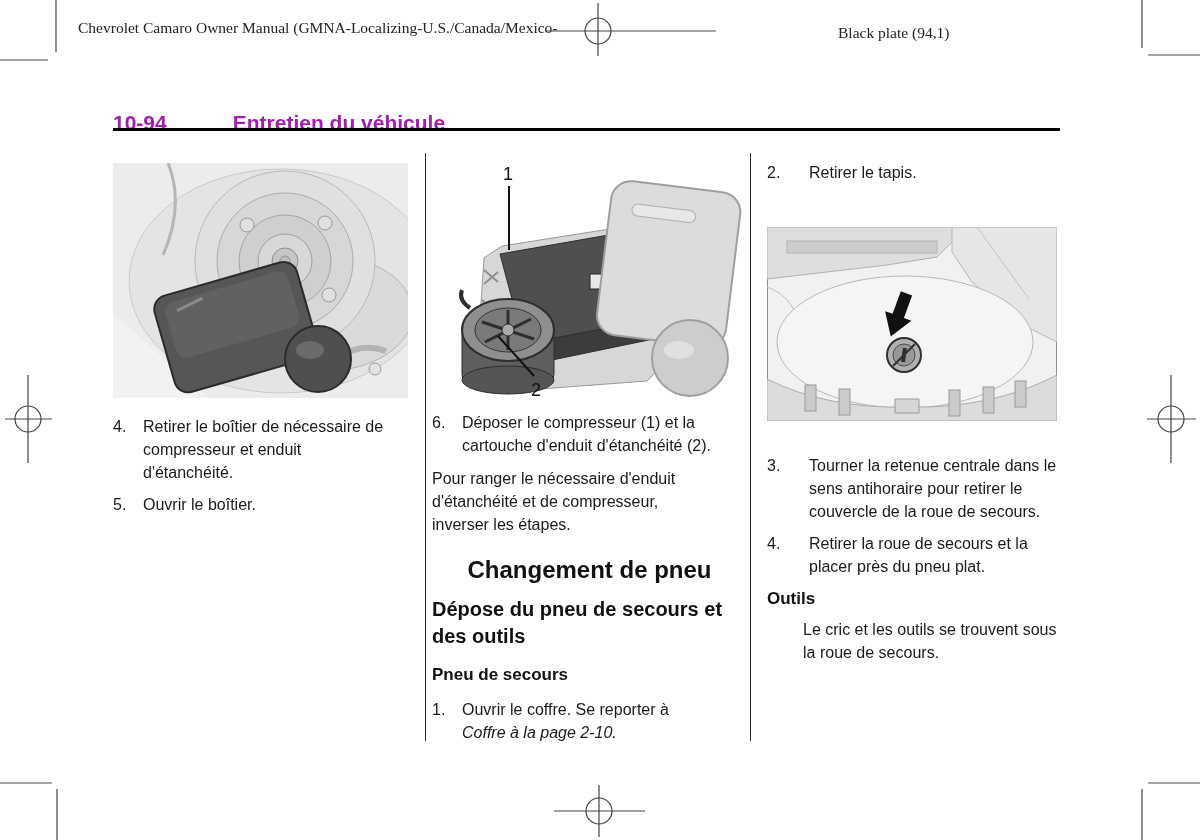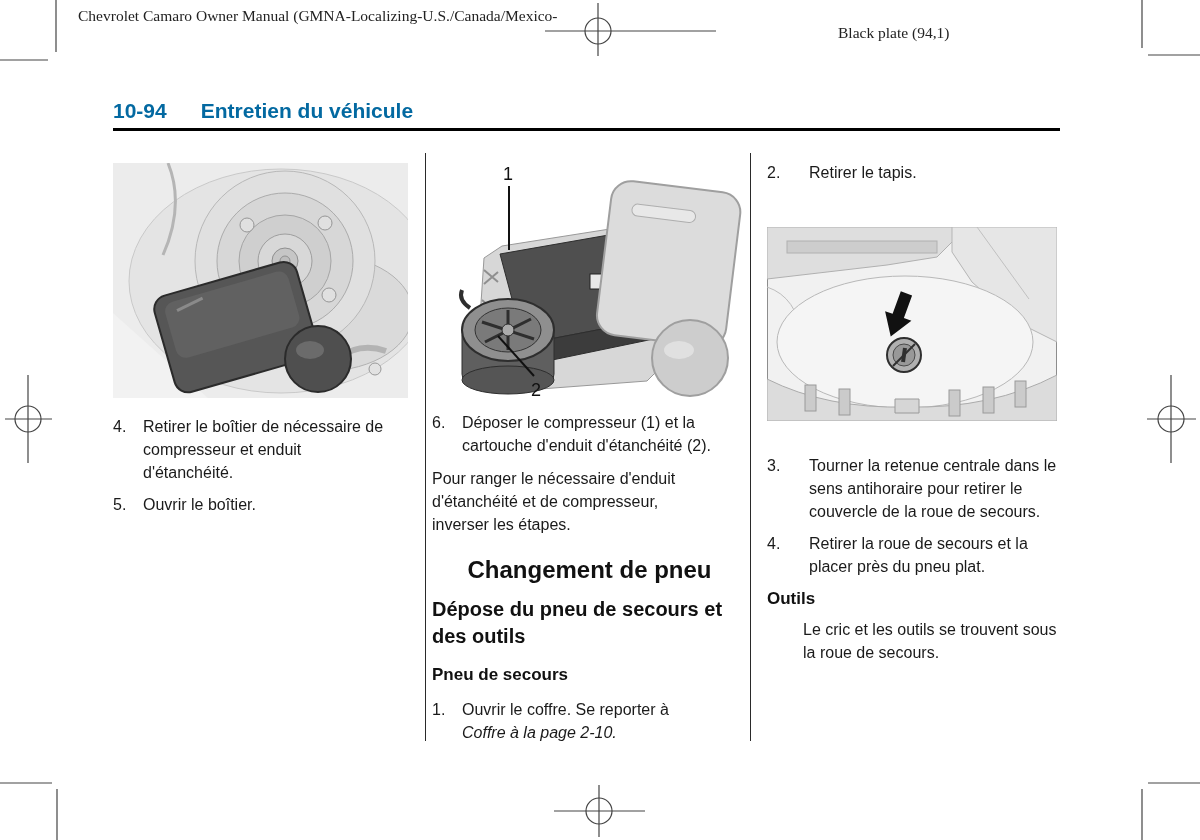--- a/index.html
+++ b/index.html
@@ -2,30 +2,30 @@
 <html><head>
 <meta charset="utf-8">
 <style>
   html,body{margin:0;padding:0;background:#fff;}
   .page{
     position:relative;width:1200px;height:840px;background:#ffffff;overflow:hidden;
     font-family:"Liberation Sans",sans-serif;color:#1a1a1a;
   }
   
   .imprint{
-    position:absolute;left:78px;top:6px;width:600px;
+    position:absolute;left:78px;top:18px;width:600px;
     font-family:"Liberation Serif",serif;font-size:15.5px;line-height:20px;color:#222;
   }
   .blackplate{
     position:absolute;left:838px;top:24px;
     font-family:Liberation Serif, serif;font-size:15.5px;color:#222;
   }
   
-  .titlebar{position:absolute;left:113px;top:99px;display:flex;align-items:baseline;
-    font-size:21px;font-weight:bold;color:#0369a1;}
+  .titlebar{position:absolute;left:113px;top:111px;display:flex;align-items:baseline;
+    font-size:21px;font-weight:bold;color:#a21caf;gap:32px;}
   .titlebar .chapter{margin-left:34px;}
   .title-rule{position:absolute;left:113px;top:128px;width:947px;height:3px;background:#000;}
   
   .vdivider{position:absolute;top:153px;width:1px;height:588px;background:#2a2a2a;}
   .vd1{left:425px;} .vd2{left:750px;}
   
   .col{position:absolute;font-size:16px;line-height:23px;}
   .col1{left:113px;top:163px;width:295px;}
   .col2{left:432px;top:158px;width:315px;}
   .col3{left:767px;top:161px;width:293px;}

